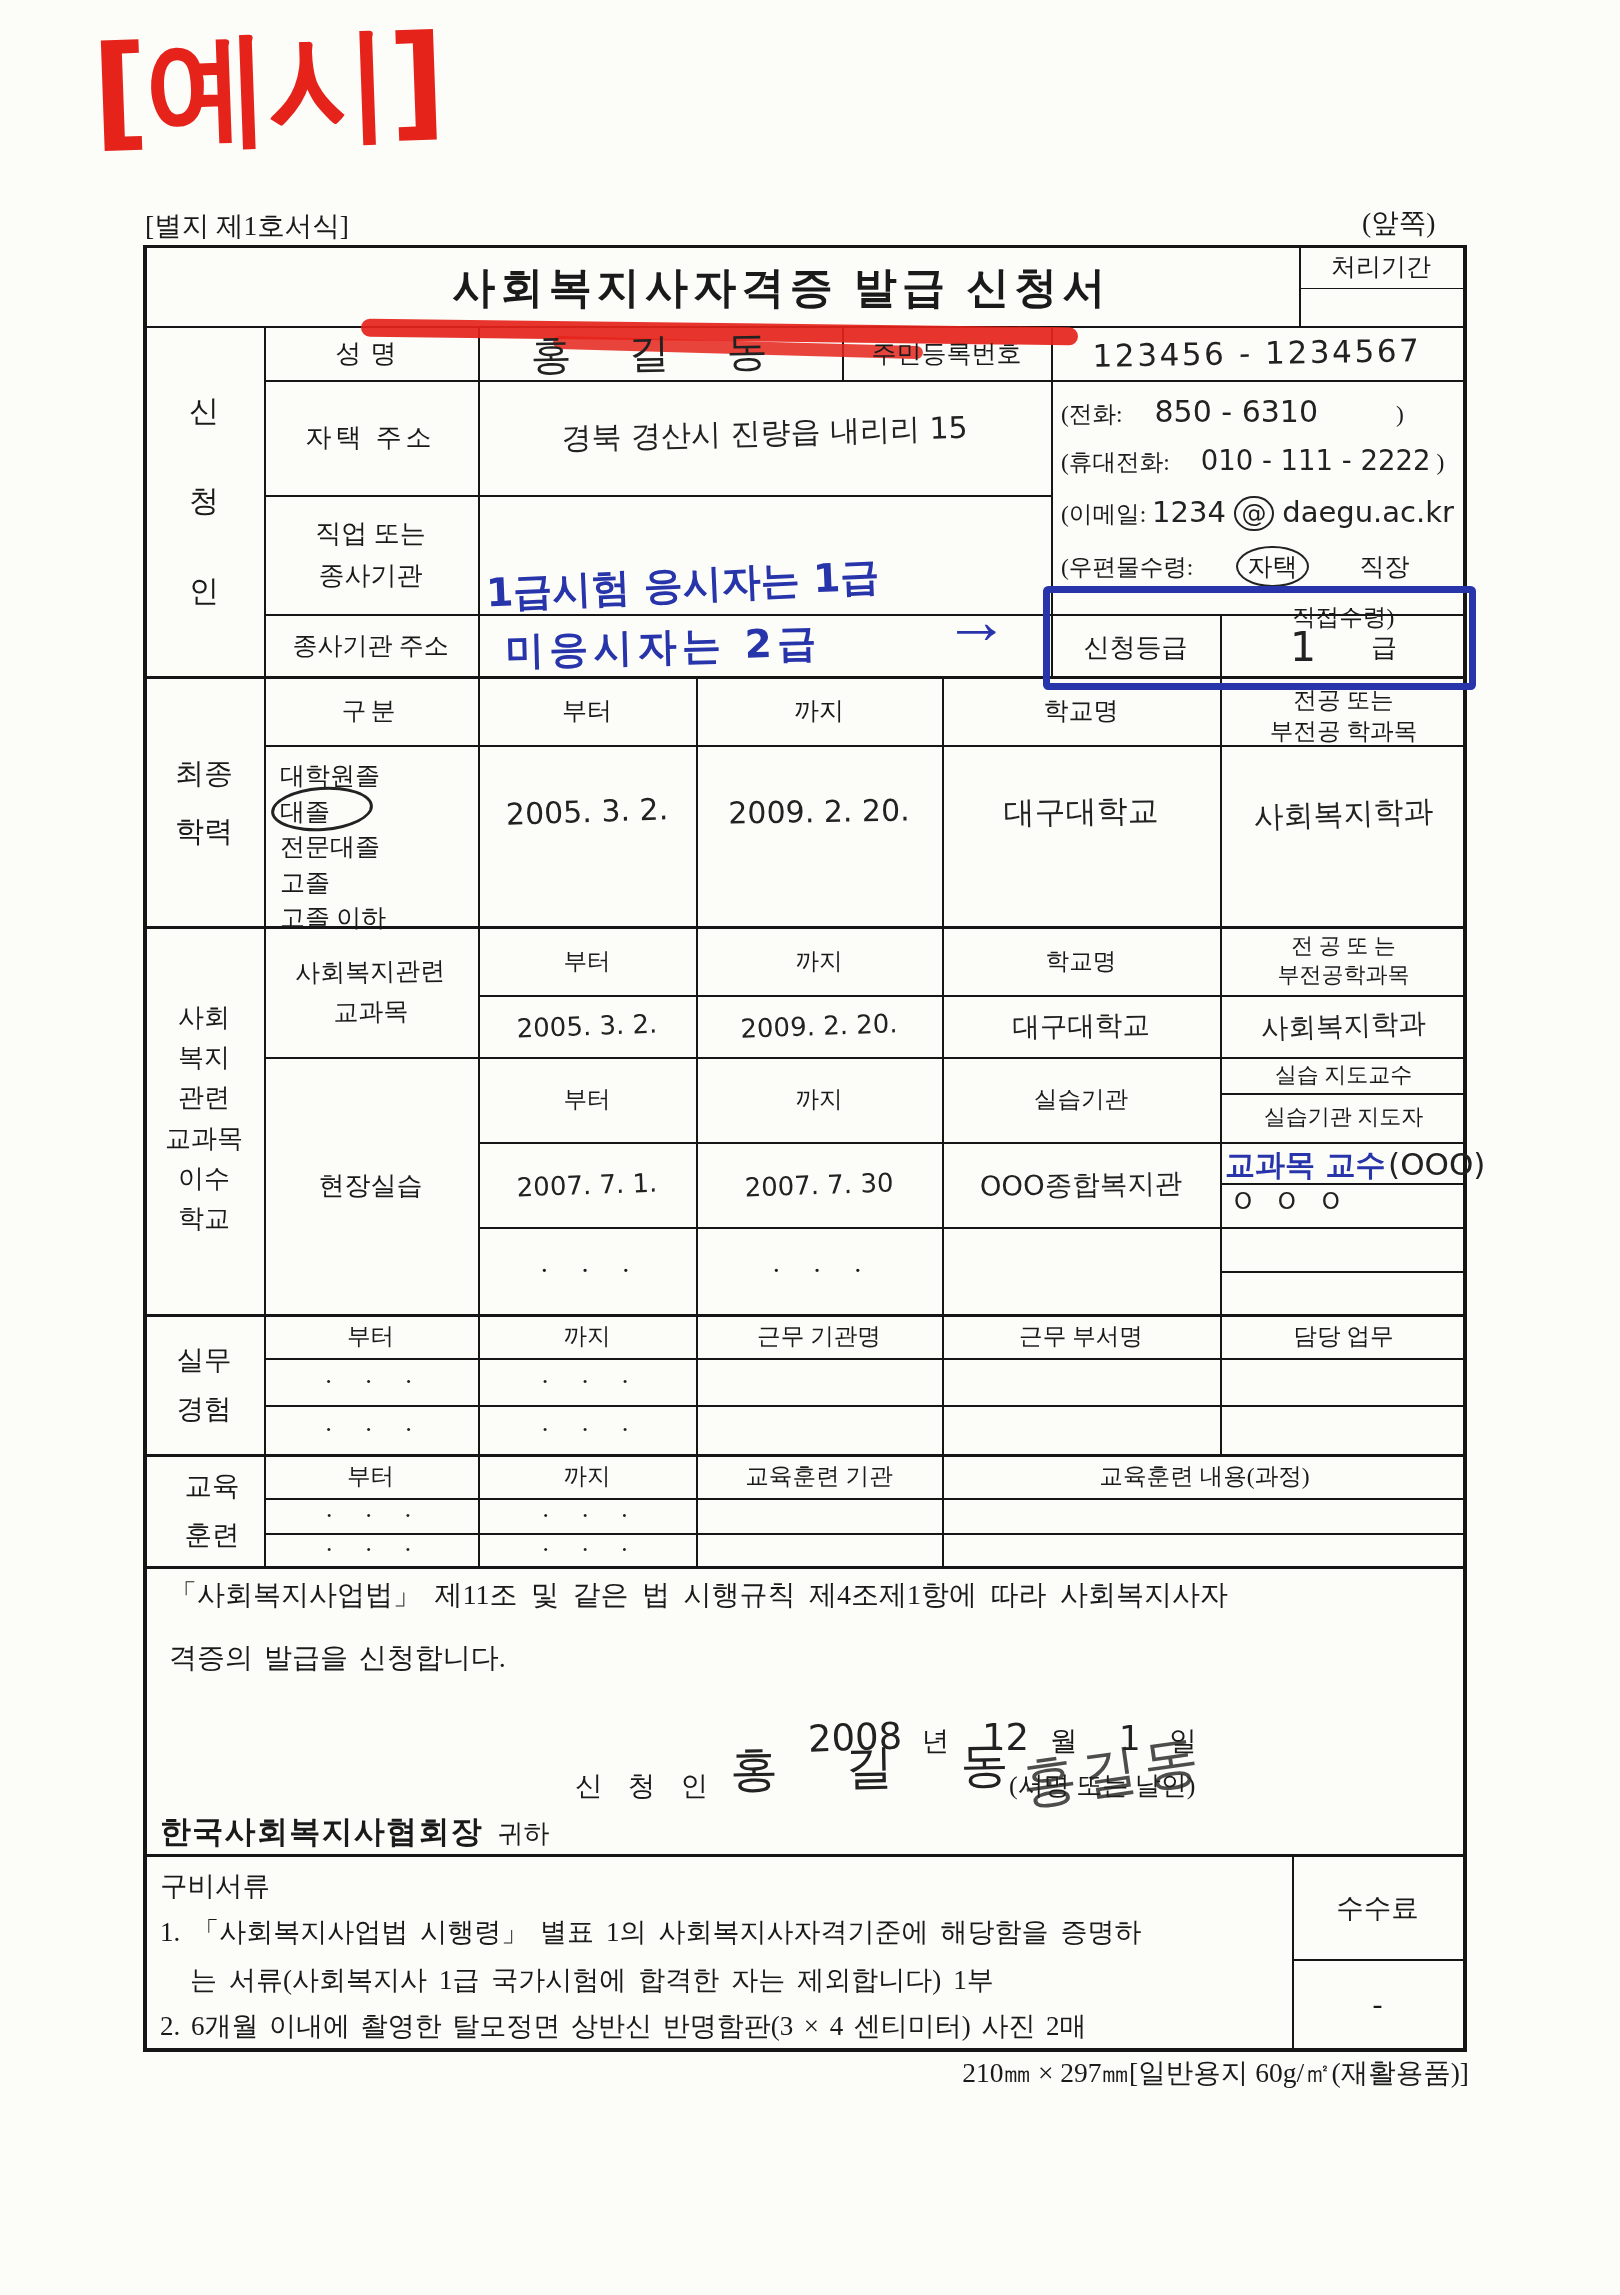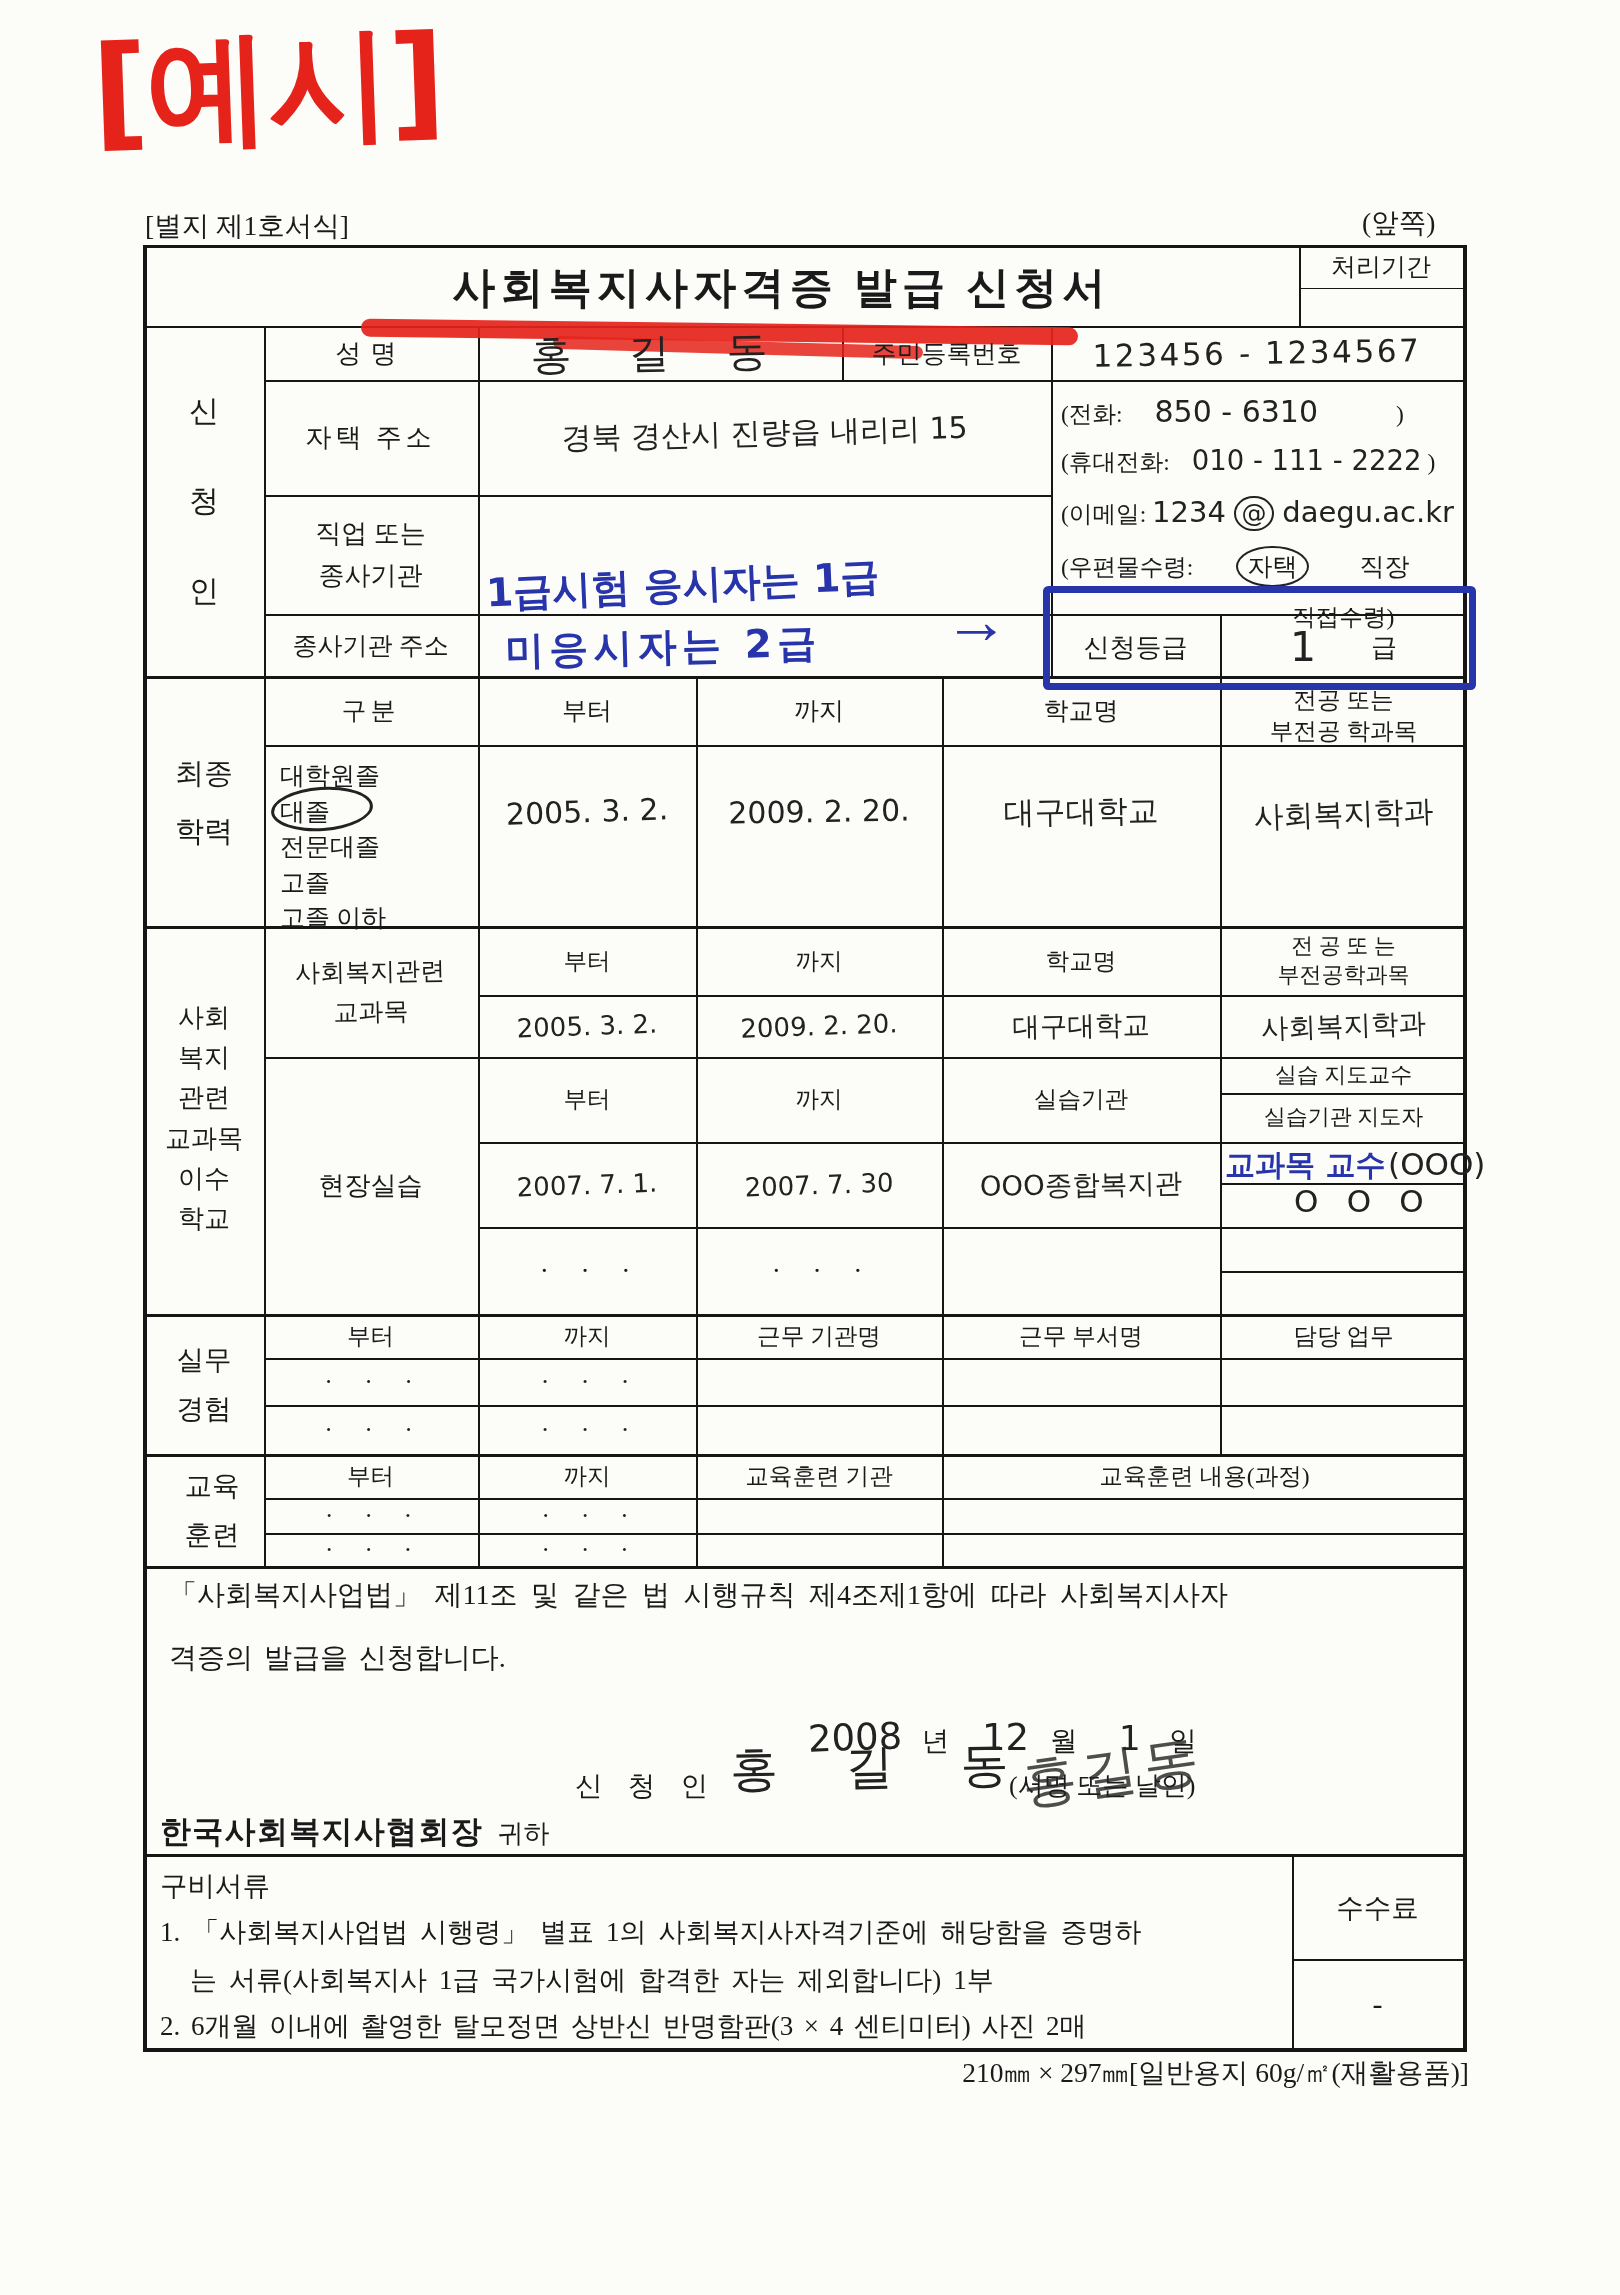--- a/index.html
+++ b/index.html
@@ -93,21 +93,21 @@
   <div class="box" style="left:264px;top:380px;width:213px;height:115px;font-size:26px;letter-spacing:3.9px;">자택 주소</div>
   <div class="box hw" style="left:478px;top:387px;width:573px;height:92px;font-size:30px;transform:rotate(-1.5deg);">경북 경산시 진량읍 내리리 15</div>
 
   <div class="t" style="left:1061px;top:394px;font-size:23.6px;">
     <span>(전화:</span>
     <span class="hw" style="font-size:30px;margin-left:26px;">850 - 6310</span>
     <span style="margin-left:72px;">)</span>
   </div>
   <div class="t" style="left:1061px;top:444px;font-size:23.6px;">
     <span>(휴대전화:</span>
-    <span class="hw" style="font-size:27.5px;margin-left:16px;">010 - 111 - 2222</span>
+    <span class="hw" style="font-size:27.5px;margin-left:25px;">010 - 111 - 2222</span>
     <span>)</span>
   </div>
   <div class="t" style="left:1061px;top:495px;font-size:23.6px;">
     <span>(이메일:</span>
     <span class="hw" style="font-size:29px;">1234</span>
     <span class="hw" style="font-size:25px;border:2.6px solid #222;border-radius:50%;padding:1.3px 5.2px;margin:0 2.6px;">@</span>
     <span class="hw" style="font-size:29px;">daegu.ac.kr</span>
   </div>
   <div class="t" style="left:1061px;top:550px;font-size:23.6px;">
     <span>(우편물수령:</span>
@@ -177,21 +177,21 @@
   <div class="box" style="left:1220px;top:1057px;width:247px;height:36px;font-size:22px;">실습 지도교수</div>
   <div class="box" style="left:1220px;top:1093px;width:247px;height:48px;font-size:22px;">실습기관 지도자</div>
 
   <div class="box hw rot-2" style="left:478px;top:1142px;width:218px;height:85px;font-size:26px;">2007. 7. 1.</div>
   <div class="box hw rot-2" style="left:696px;top:1142px;width:246px;height:85px;font-size:26px;">2007. 7. 30</div>
   <div class="box hw rot-1" style="left:942px;top:1142px;width:278px;height:85px;font-size:27.5px;">OOO종합복지관</div>
   <div class="t" style="left:1225px;top:1145px;">
     <span class="hw blue" style="font-size:30px;font-weight:bold;">교과목 교수</span>
     <span class="hw" style="font-size:31px;">(OOO)</span>
   </div>
-  <div class="box hw" style="left:1240px;top:1183px;width:247px;height:36px;font-size:31px;letter-spacing:9.2px;">O O O</div>
+  <div class="box hw" style="left:1168px;top:1183px;width:247px;height:36px;font-size:23px;letter-spacing:9.2px;">O O O</div>
 
   <div class="box dots" style="left:478px;top:1227px;width:218px;height:87px;font-size:27.5px;">· · ·</div>
   <div class="box dots" style="left:696px;top:1227px;width:246px;height:87px;font-size:27.5px;">· · ·</div>
 
   <div class="box pre" style="left:143px;top:1314px;width:122px;height:140px;font-size:27.5px;line-height:1.8;">실무
 경험</div>
   <div class="box" style="left:264px;top:1314px;width:213px;height:44px;font-size:23.6px;">부터</div>
   <div class="box" style="left:478px;top:1314px;width:218px;height:44px;font-size:23.6px;">까지</div>
   <div class="box" style="left:696px;top:1314px;width:246px;height:44px;font-size:23.6px;">근무 기관명</div>
   <div class="box" style="left:942px;top:1314px;width:278px;height:44px;font-size:23.6px;text-align:right;">근무 부서명</div>

